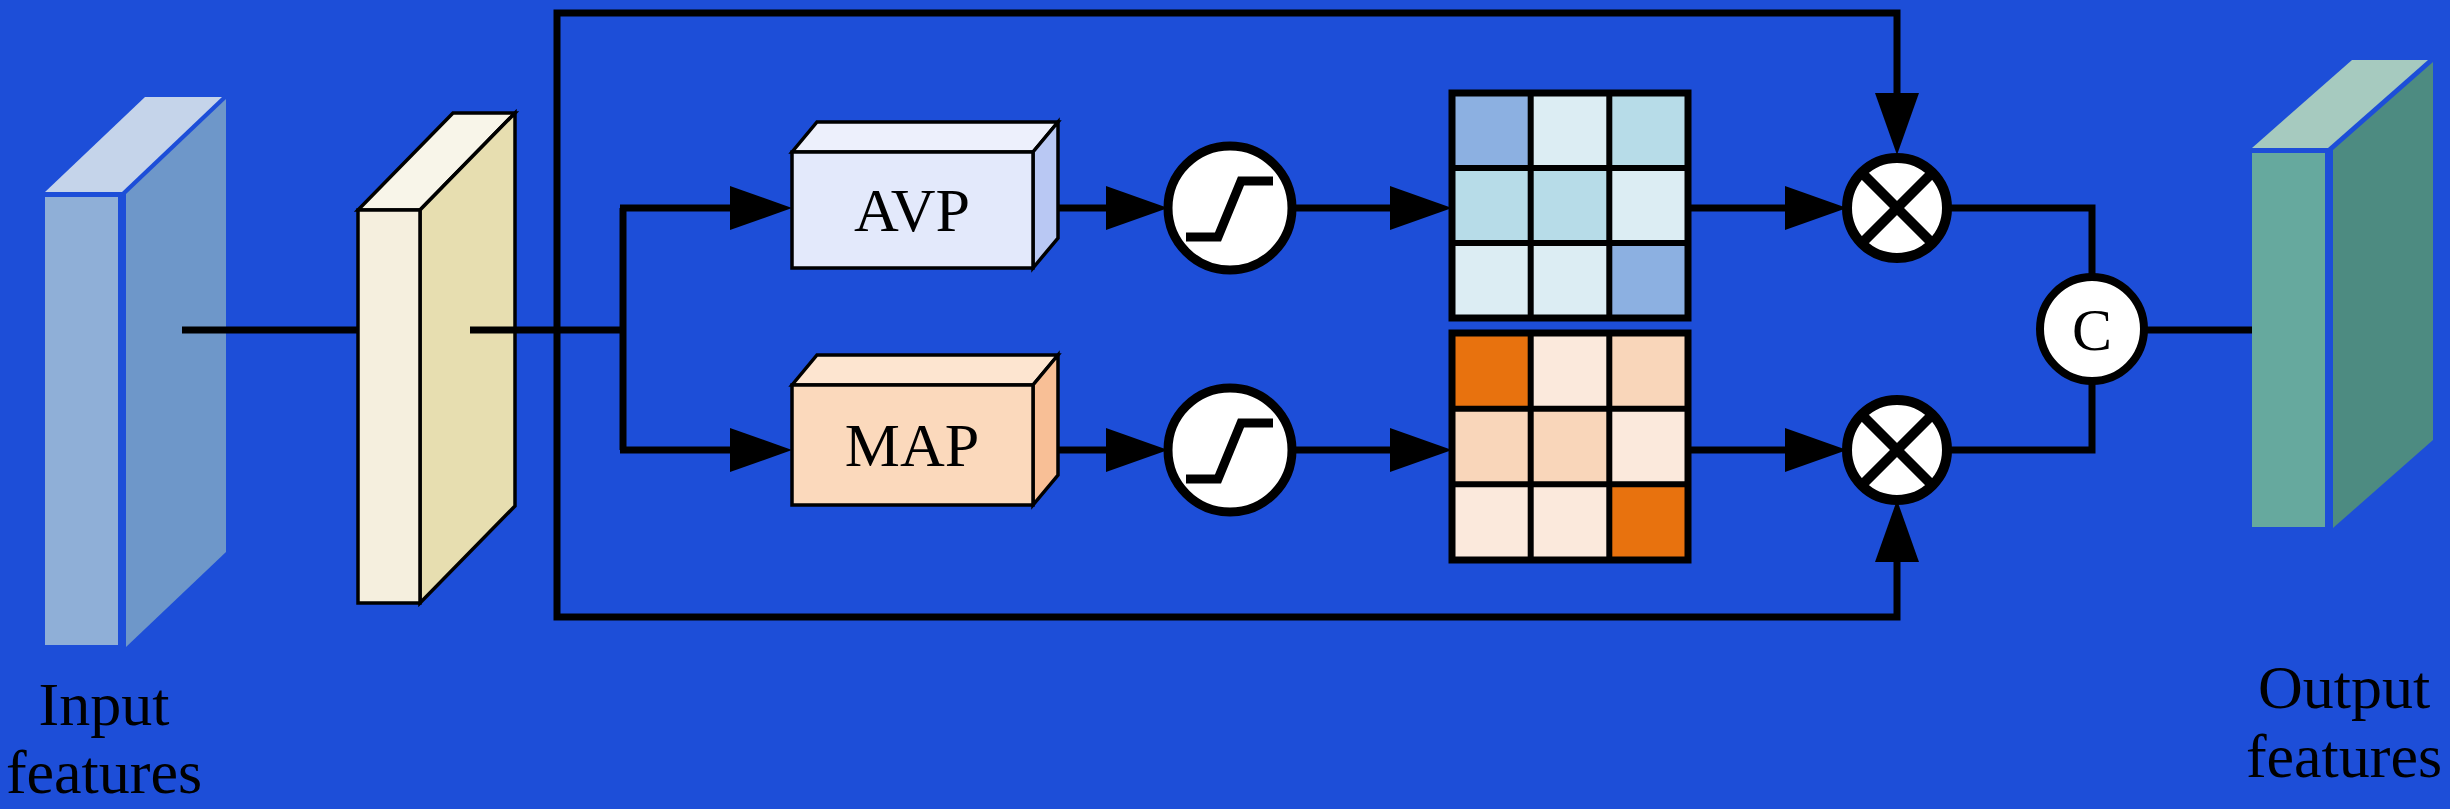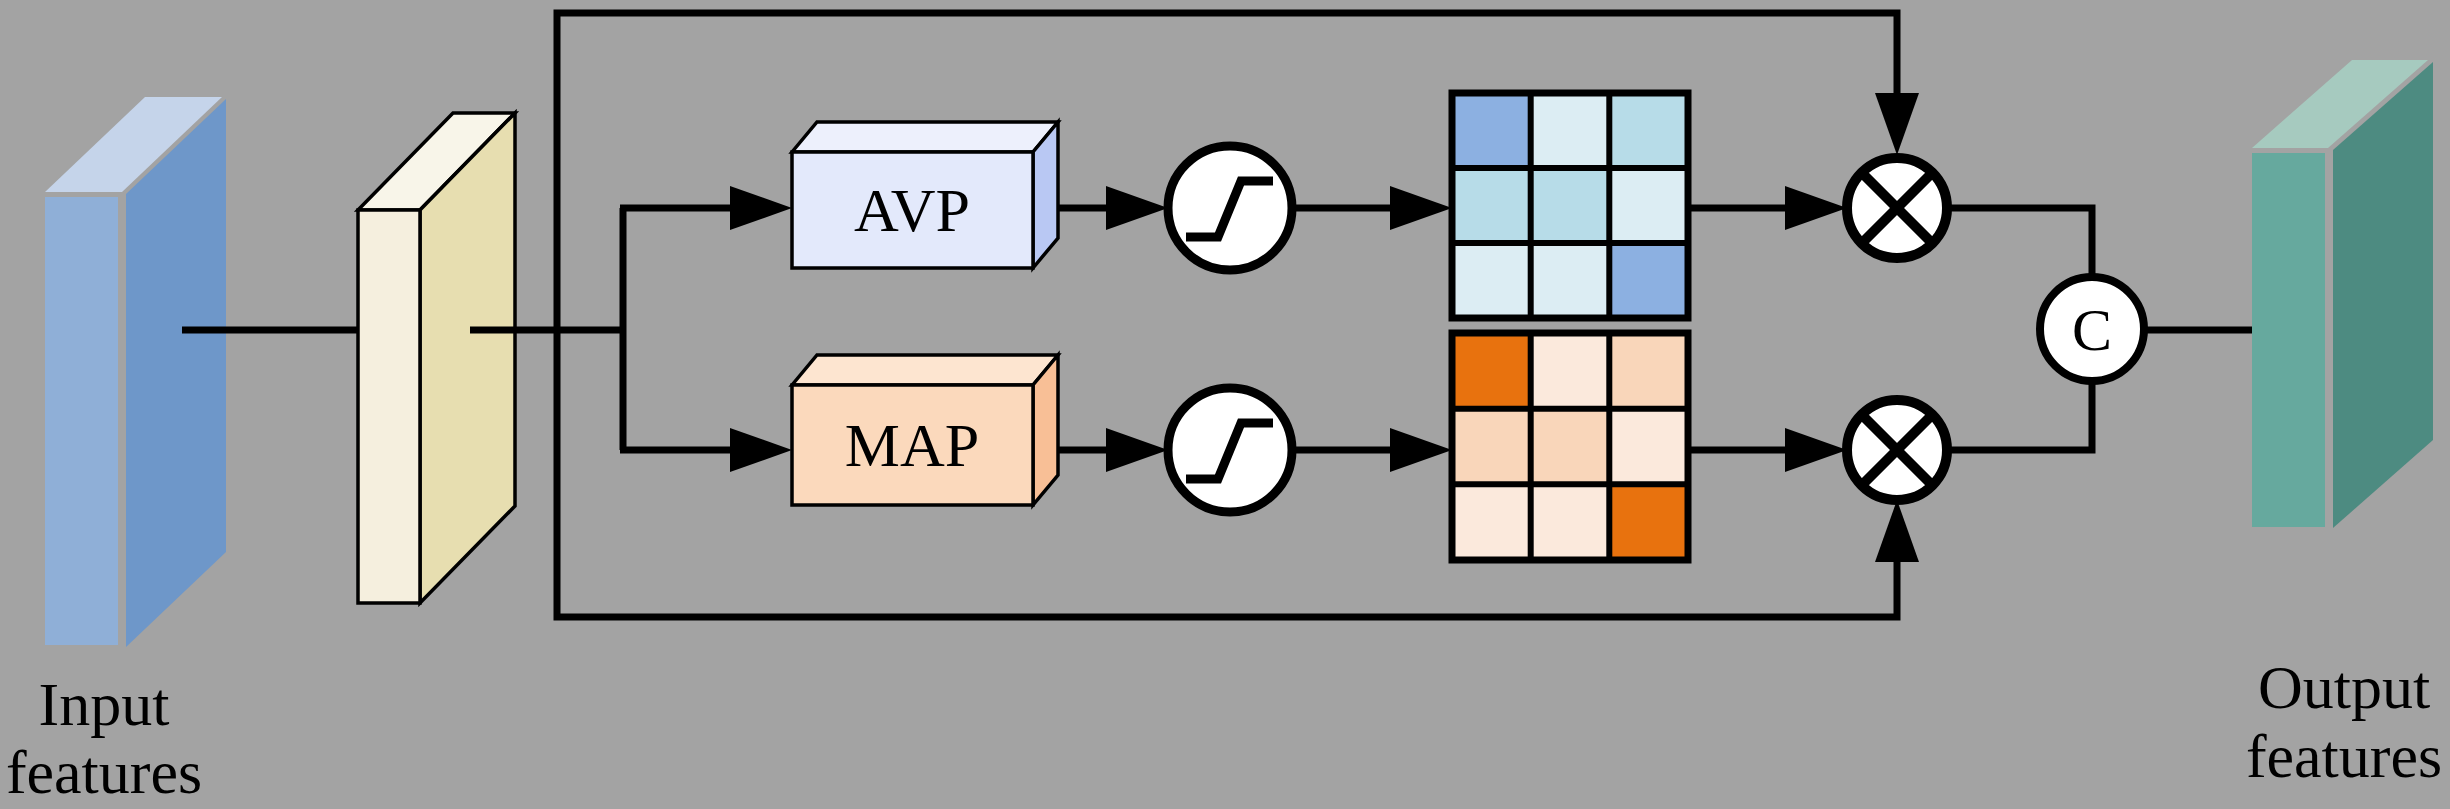--- a/index.html
+++ b/index.html
@@ -1,16 +1,16 @@
 <!DOCTYPE html>
 <html><head>
 <meta charset="utf-8">
 <style>
   html,body{margin:0;padding:0;background:#ffffff;}
-  .stage{width:2450px;height:809px;position:relative;background:#a3a3a3;overflow:hidden;}
+  .stage{width:2450px;height:809px;position:relative;background:#1d4ed8;overflow:hidden;}
   svg{display:block;}
   .lbl{font-family:"Liberation Serif","DejaVu Serif",serif;fill:#000;}
   .wire{stroke:#000;stroke-width:7;fill:none;}
   .thin{stroke:#000;stroke-width:6;fill:none;}
   .ah{fill:#000;stroke:none;}
   .outl{stroke:#000;stroke-width:3.5;}
   .nodecirc{fill:#fff;stroke:#000;}
 </style>
 </head>
 <body>

